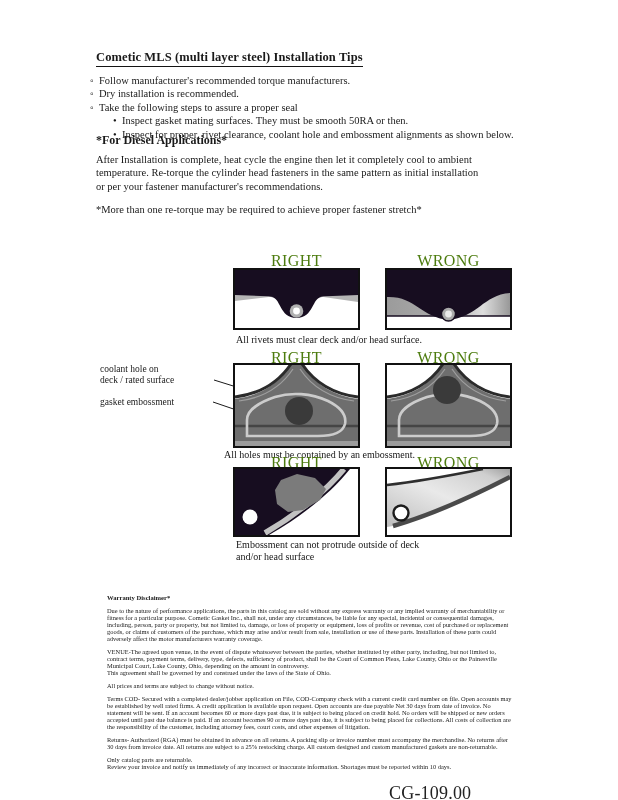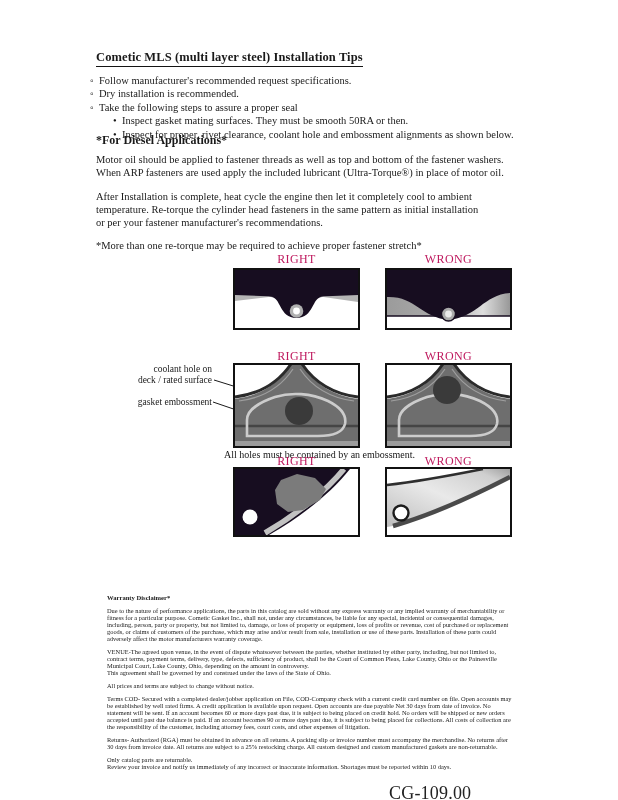--- a/index.html
+++ b/index.html
@@ -15,53 +15,51 @@
   .tips li{line-height:13.4px;position:relative;padding-left:9px;}
   .tips li.l1::before{content:"\25E6";position:absolute;left:0;top:0;}
   .tips li.l2{margin-left:23px;}
   .tips li.l2::before{content:"\2022";position:absolute;left:0;top:0;}
   
   .diesel{position:absolute;top:112px;left:96px;width:444px;font-size:10.5px;line-height:13.2px;}
   .diesel h2{font-size:12px;margin:0 0 6px 0;}
   .diesel p{margin:0 0 10px 0;white-space:pre-line;}
   
   .diagrams{position:absolute;top:228px;left:0;width:618px;height:335px;}
-  .dlabel{position:absolute;width:127px;text-align:center;font-size:12px;letter-spacing:0.4px;color:#be185d;}
+  .dlabel{position:absolute;width:127px;text-align:center;font-size:16px;letter-spacing:0.4px;color:#4d7c0f;}
   .panel{position:absolute;width:127px;display:block;}
   .caption{position:absolute;font-size:10px;color:#161616;line-height:11.5px;white-space:pre-line;}
   .caption.center{text-align:left;}
-  .anno{position:absolute;left:100px;width:112px;text-align:right;font-size:9.5px;line-height:10.5px;color:#1a1a1a;}
+  .anno{position:absolute;left:100px;width:112px;text-align:left;font-size:9.5px;line-height:10.5px;color:#1a1a1a;}
   .leaders{position:absolute;left:0;top:0;width:618px;height:335px;pointer-events:none;}
   
   .disclaimer{position:absolute;top:572px;left:107px;width:405px;font-size:6.4px;line-height:7px;color:#222;}
   .disclaimer h3{font-size:6.6px;margin:0 0 6px 0;}
   .disclaimer p{margin:0 0 6px 0;white-space:pre-line;}
   
   .pagenum{position:absolute;top:761px;left:389px;font-size:18px;color:#222;letter-spacing:0.2px;}
 </style>
 </head>
 <body>
 
 <div class="page">
 
   <div class="intro">
     <h1 class="title">Cometic MLS (multi layer steel) Installation Tips</h1>
     <ul class="tips">
-      <li class="l1">Follow manufacturer's recommended request specifications.</li>
+      <li class="l1">Follow manufacturer's recommended torque manufacturers.</li>
       <li class="l1">Dry installation is recommended.</li>
       <li class="l1">Take the following steps to assure a proper seal</li>
       <li class="l2">Inspect gasket mating surfaces.  They must be smooth 50RA or then.</li>
       <li class="l2">Inspect for proper, rivet clearance, coolant hole and embossment alignments as shown below.</li>
     </ul>
   </div>
 
   <div class="diesel">
     <h2>*For Diesel Applications*</h2>
-    <p>Motor oil should be applied to fastener threads as well as top and bottom of the fastener washers.
-When ARP fasteners are used apply the included lubricant (Ultra-Torque®) in place of motor oil.</p>
     <p>After Installation is complete, heat cycle the engine then let it completely cool to ambient
 temperature. Re-torque the cylinder head fasteners in the same pattern as initial installation
 or per your fastener manufacturer's recommendations.</p>
     <p>*More than one re-torque may be required to achieve proper fastener stretch*</p>
   </div>
 
   <div class="diagrams">
 
     <div class="dlabel" style="left:233px;top:2px;">RIGHT</div>
     <div class="dlabel" style="left:385px;top:2px;">WRONG</div>
@@ -87,20 +85,21 @@
       </defs>
       <rect x="1" y="1" width="125" height="60" fill="#ffffff"></rect>
       <rect x="2" y="22" width="123" height="26" fill="url(#gA)"></rect>
       <path d="M2,2 H125 V25 C98,27 93,49 63.5,52 C36,49 30,28 2,29 Z" fill="#170d20"></path>
       <line x1="2" y1="48" x2="125" y2="48" stroke="#170d20" stroke-width="1.6"></line>
       <circle cx="63.5" cy="46" r="7" fill="#aaaaaa" stroke="#170d20" stroke-width="1.4"></circle>
       <circle cx="63.5" cy="46" r="3.4" fill="#e9e9e9"></circle>
       <rect x="1" y="1" width="125" height="60" fill="none" stroke="#111111" stroke-width="2"></rect>
     </svg>
 
+    <div class="caption" style="left:236px;top:84px;">All rivets must clear deck and/or head surface.</div>
 
     <div class="dlabel" style="left:233px;top:99px;">RIGHT</div>
     <div class="dlabel" style="left:385px;top:99px;">WRONG</div>
 
     <div class="anno" style="top:114px;">coolant hole on</div>
     <div class="anno" style="top:124.5px;">deck / rated surface</div>
     <div class="anno" style="top:147px;">gasket embossment</div>
 
     <svg class="leaders" viewBox="0 0 618 335">
       <line x1="214" y1="130" x2="291" y2="154" stroke="#1a1a1a" stroke-width="1"></line>
@@ -159,20 +158,22 @@
         </linearGradient>
       </defs>
       <rect x="1" y="1" width="125" height="68" fill="#ffffff"></rect>
       <path d="M2,18 C38,14 68,8 98,2 L125,2 L125,10 C90,28 50,47 8,59 L2,60 Z" fill="url(#gB)"></path>
       <path d="M2,18 C38,14 68,8 98,2" stroke="#2e2e2e" stroke-width="2.4" fill="none"></path>
       <path d="M125,10 C90,28 50,47 8,59" stroke="#4a4a4a" stroke-width="4.5" fill="none"></path>
       <circle cx="16" cy="46" r="7.5" fill="#ffffff" stroke="#1b1b1b" stroke-width="2.4"></circle>
       <rect x="1" y="1" width="125" height="68" fill="none" stroke="#111111" stroke-width="2"></rect>
     </svg>
 
+    <div class="caption" style="left:236px;top:289px;">Embossment can not protrude outside of deck
+and/or head surface</div>
   </div>
 
   <div class="disclaimer">
     <h3>Warranty Disclaimer*</h3>
     <p>Due to the nature of performance applications, the parts in this catalog are sold without any express warranty or any implied warranty of merchantability or fitness for a particular purpose.  Cometic Gasket Inc., shall not, under any circumstances, be liable for any special, incidental or consequential damages, including, person, party or property, but not limited to, damage, or loss of property or equipment, loss of profits or revenue, cost of purchased or replacement goods, or claims of customers of the purchase, which may arise and/or result from sale, installation or use of these parts.  Installation of these parts could adversely affect the motor manufacturers warranty coverage.</p>
     <p>VENUE-The agreed upon venue, in the event of dispute whatsoever between the parties, whether instituted by either party, including, but not limited to, contract terms, payment terms, delivery, type, defects, sufficiency of product, shall be the Court of Common Pleas, Lake County, Ohio or the Painesville Municipal Court, Lake County, Ohio, depending on the amount in controversy.
 This agreement shall be governed by and construed under the laws of the State of Ohio.</p>
     <p>All prices and terms are subject to change without notice.</p>
     <p>Terms COD- Secured with a completed dealer/jobber application on File, COD-Company check with a current credit card number on file.  Open accounts may be established by well rated firms.  A credit application is available upon request.  Open accounts are due payable Net 30 days from date of invoice.  No statement will be sent.  If an account becomes 60 or more days past due, it is subject to being placed on credit hold.  No orders will be shipped or new orders accepted until past due balance is paid.  If an account becomes 90 or more days past due, it is subject to being placed for collections.  All costs of collection are the responsibility of the customer, including attorney fees, court costs, and other expenses of litigation.</p>
     <p>Returns- Authorized (RGA) must be obtained in advance on all returns.  A packing slip or invoice number must accompany the merchandise.  No returns after 30 days from invoice date.  All returns are subject to a 25% restocking charge.  All custom designed and custom manufactured gaskets are non-returnable.</p>

